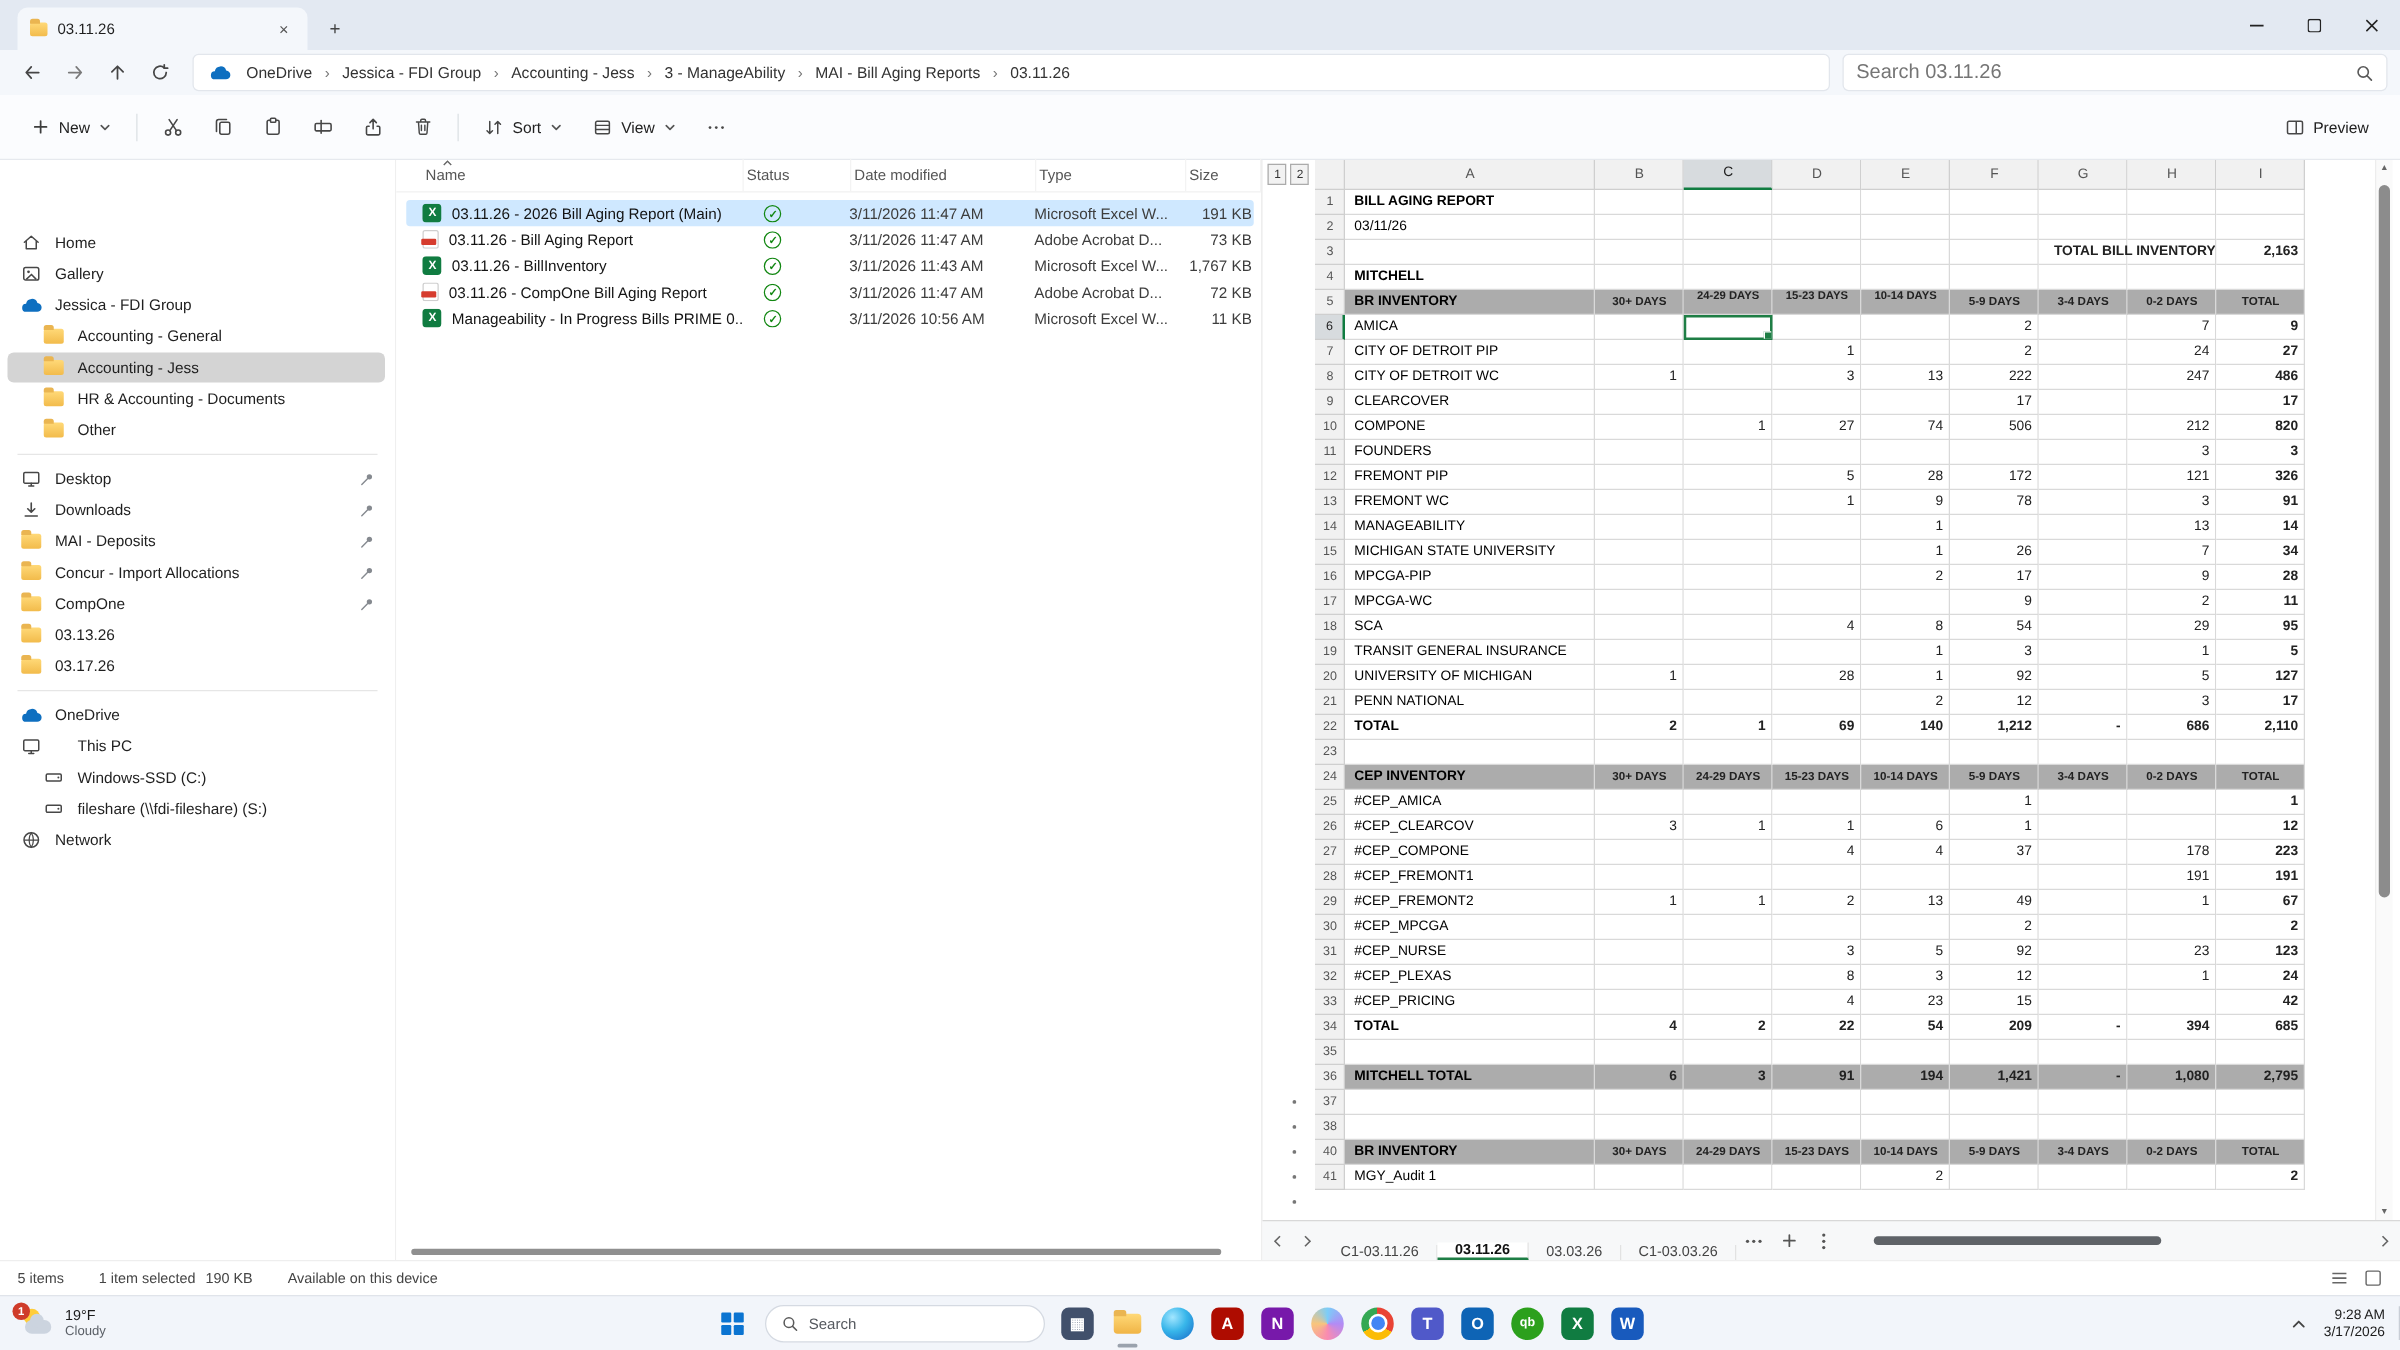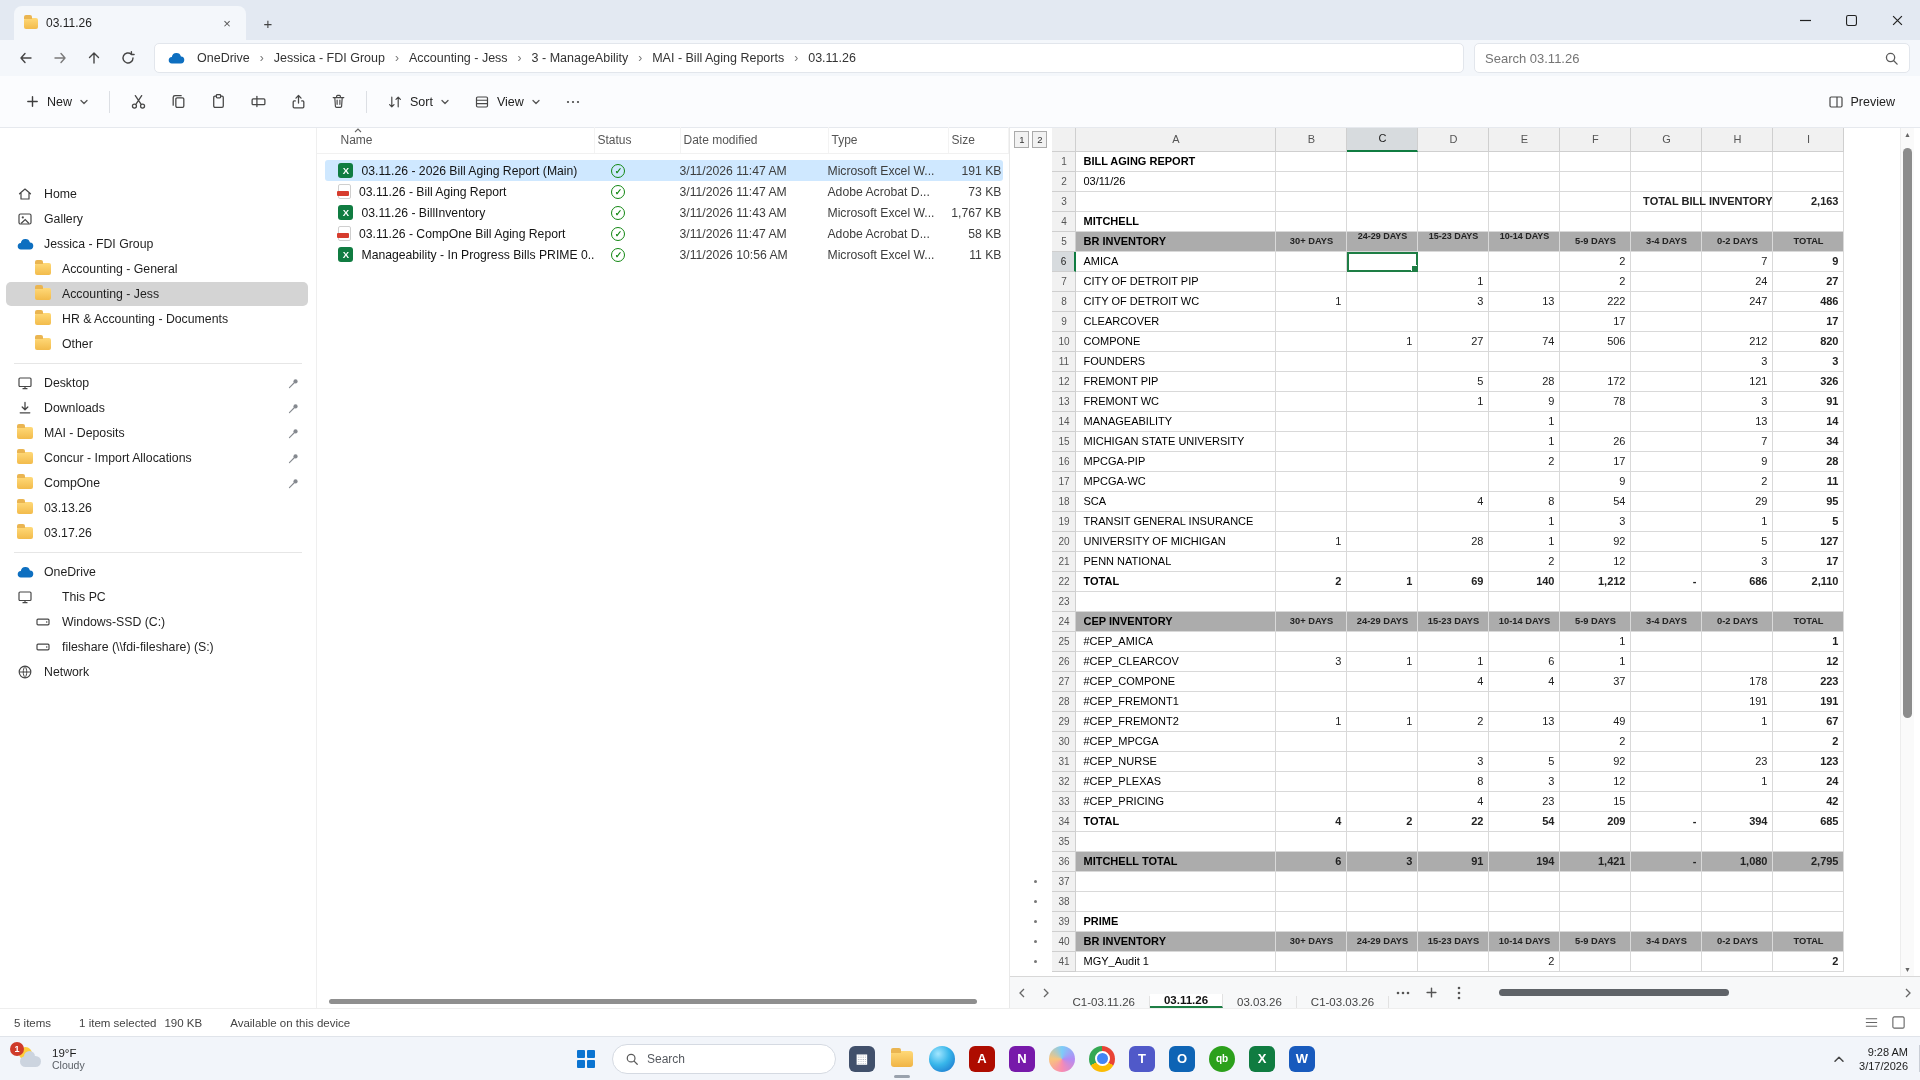--- a/index.html
+++ b/index.html
@@ -19,21 +19,21 @@
   .ic-folder.small{width:14px;height:11px}
 
   
   .addressbar{position:absolute;top:40px;left:0;right:0;height:36px;background:#f4f7fb;display:flex;align-items:center;padding:0 10px;gap:2px}
   .navbtn{width:32px;height:28px;display:flex;align-items:center;justify-content:center;border-radius:5px}
   .breadcrumbbox{flex:1;height:30px;background:#fff;border:1px solid #e2e6ec;border-radius:5px;display:flex;align-items:center;padding:0 12px;margin:0 8px;font-size:12.5px;color:#333;gap:4px;overflow:hidden;white-space:nowrap}
   .crumb{padding:2px 4px;border-radius:3px}
   .crumb-sep{color:#777;font-size:12px;padding:0 2px}
   .crumb-ic{margin-right:4px;display:flex}
   .searchbox{width:436px;height:30px;background:#fff;border:1px solid #e2e6ec;border-radius:5px;display:flex;align-items:center;padding:0 10px;gap:8px}
-  .searchbox input{flex:1;border:none;outline:none;font-family:inherit;font-size:13px;color:#555;background:transparent}
+  .searchbox input{flex:1;border:none;outline:none;font-family:inherit;font-size:16px;color:#555;background:transparent}
 
   
   .toolbar{position:absolute;top:76px;left:0;right:0;height:52px;background:#fbfcfe;border-bottom:1px solid #e6e9ee;display:flex;align-items:center;padding:0 14px;gap:2px}
   .tbtn{display:flex;align-items:center;gap:7px;padding:0 11px;height:34px;border-radius:5px;font-size:12.5px;color:#222}
   .ticon{width:38px;height:34px;display:flex;align-items:center;justify-content:center;border-radius:5px}
   .tsep{width:1px;height:22px;background:#dcdfe4;margin:0 7px}
   .tright{margin-left:auto;display:flex;align-items:center}
 
   
   .main{position:absolute;top:128px;bottom:72px;left:0;right:0;background:#fff;display:flex}
@@ -563,21 +563,21 @@
         <div class="flrow">
           <div class="fc fc-name">
             <span class="fi-pdf"></span>
             <span class="fname">03.11.26 - CompOne Bill Aging Report</span>
           </div>
           <div class="fc fc-status">
             <span class="syncok">✓</span>
           </div>
           <div class="fc fc-date">3/11/2026 11:47 AM</div>
           <div class="fc fc-type">Adobe Acrobat D...</div>
-          <div class="fc fc-size">58 KB</div>
+          <div class="fc fc-size">72 KB</div>
         </div>
         <div class="flrow">
           <div class="fc fc-name">
             <span class="fi-excel"></span>
             <span class="fname">Manageability - In Progress Bills PRIME 0...</span>
           </div>
           <div class="fc fc-status">
             <span class="syncok">✓</span>
           </div>
           <div class="fc fc-date">3/11/2026 10:56 AM</div>
@@ -1049,32 +1049,20 @@
             <div class="sc cell num"></div>
             <div class="sc cell num"></div>
             <div class="sc cell num"></div>
             <div class="sc cell num"></div>
             <div class="sc cell num"></div>
             <div class="sc cell num tcol"></div>
           </div>
           <div class="srow">
             <div class="sc rowhdr">38</div>
             <div class="sc cell a"></div>
-            <div class="sc cell num"></div>
-            <div class="sc cell num"></div>
-            <div class="sc cell num"></div>
-            <div class="sc cell num"></div>
-            <div class="sc cell num"></div>
-            <div class="sc cell num"></div>
-            <div class="sc cell num"></div>
-            <div class="sc cell num tcol"></div>
-          </div>
-          <div class="srow s-b">
-            <div class="sc rowhdr">39</div>
-            <div class="sc cell a">PRIME</div>
             <div class="sc cell num"></div>
             <div class="sc cell num"></div>
             <div class="sc cell num"></div>
             <div class="sc cell num"></div>
             <div class="sc cell num"></div>
             <div class="sc cell num"></div>
             <div class="sc cell num"></div>
             <div class="sc cell num tcol"></div>
           </div>
           <div class="srow s-hdr">

